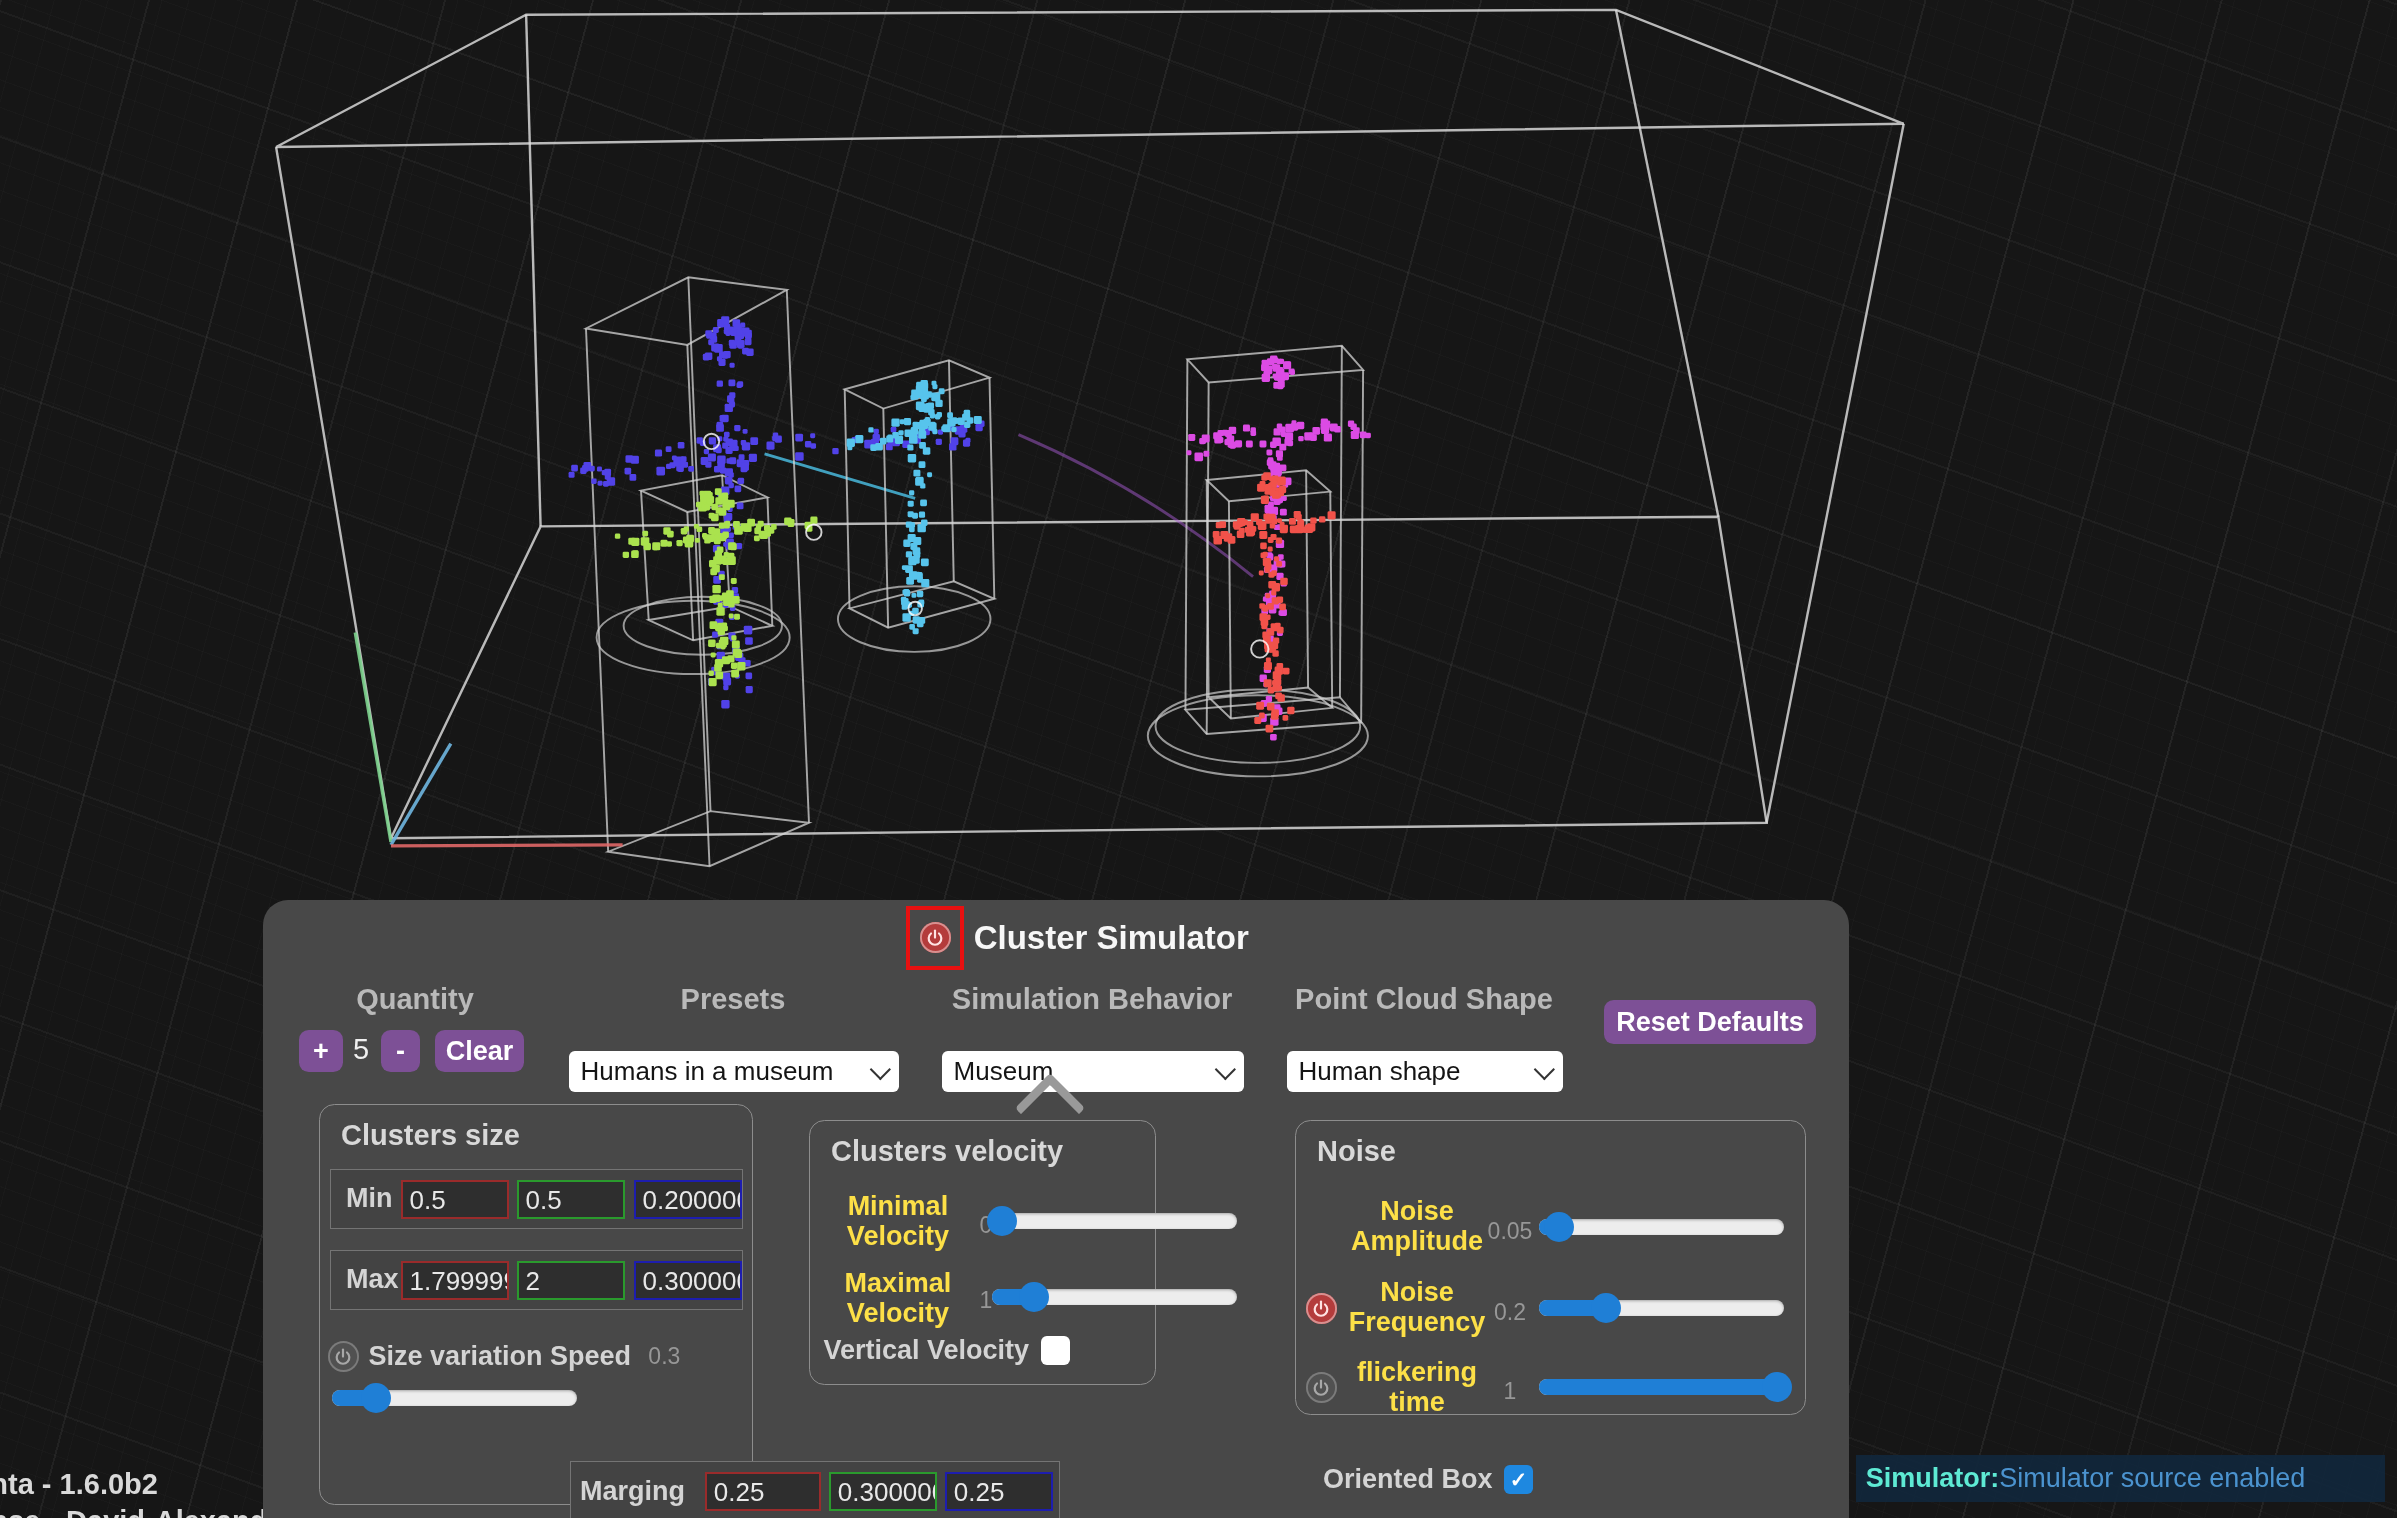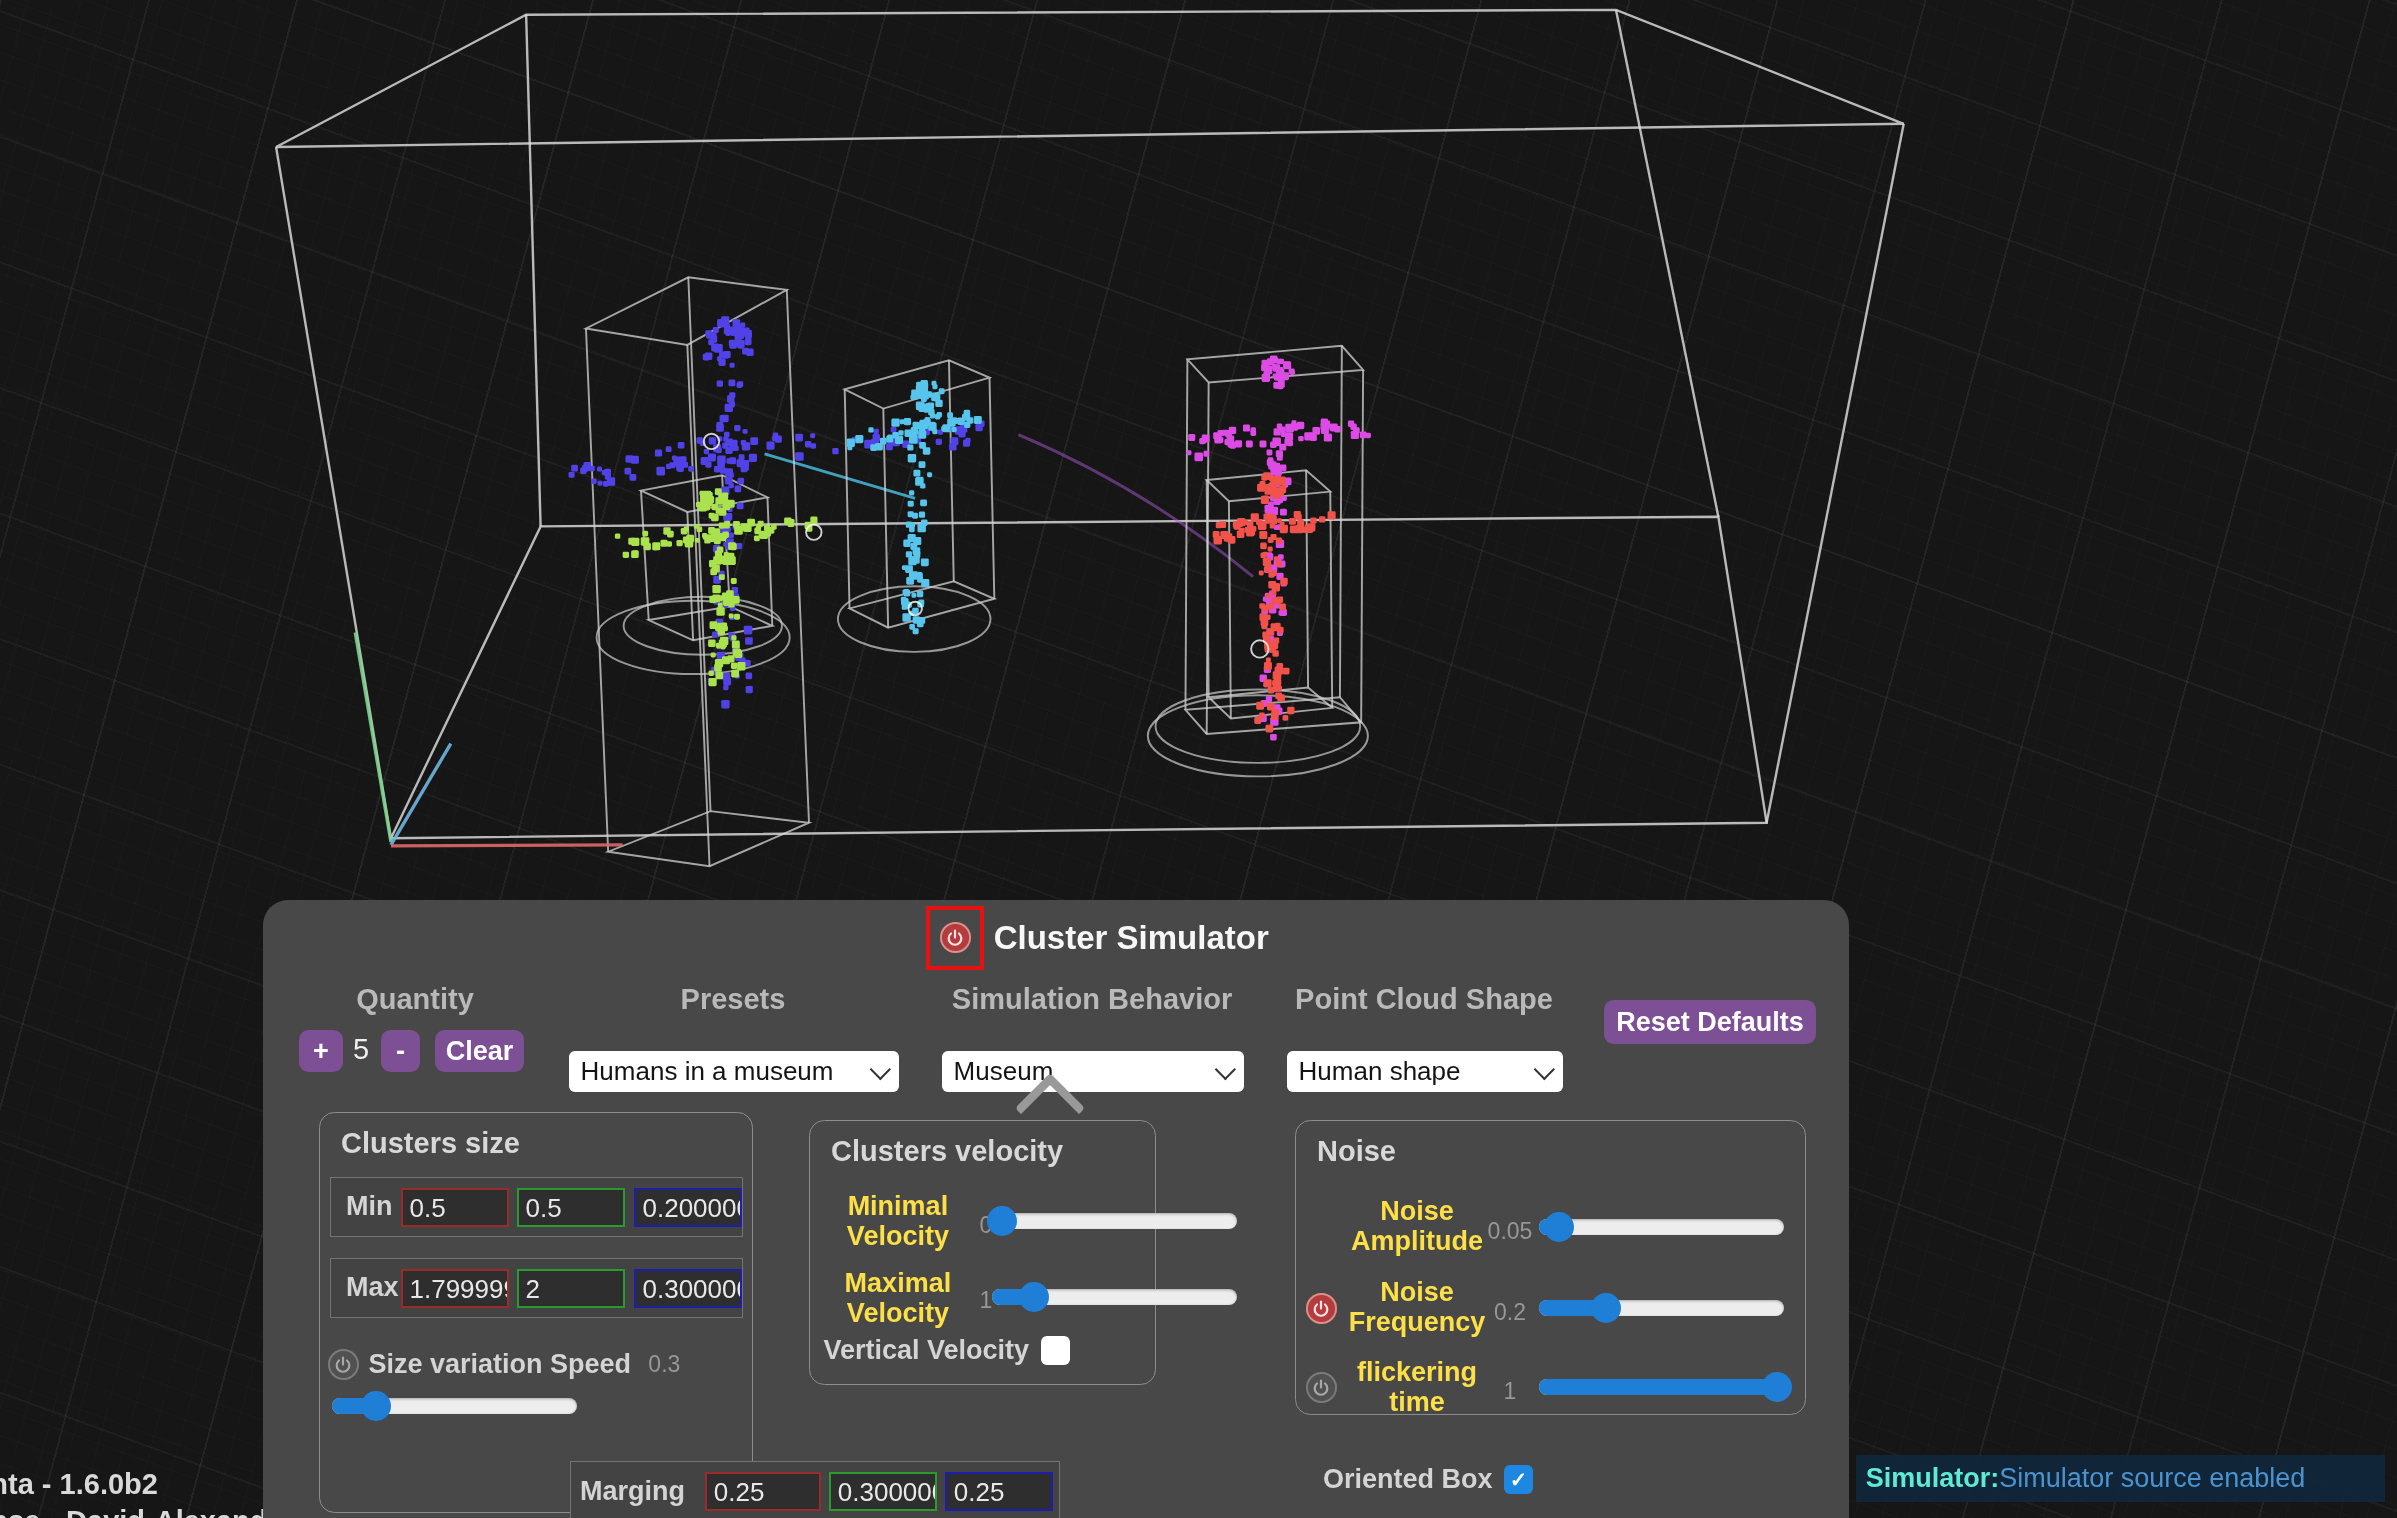--- a/index.html
+++ b/index.html
@@ -949,21 +949,21 @@
     <div>nse - David-Alexand</div>
   </div>
 
   <div id="statusbar">
     <span class="pfx">Simulator:</span>
       <span class="msg"> Simulator source enabled</span>
   </div>
 
   <div id="panel">
 
-    <div class="abs ptitle-row" style="left:663px;top:5.8px;">
+    <div class="abs ptitle-row" style="left:643px;top:5.8px;">
       <span class="red-hl">
         <span class="power red">
             <svg viewBox="0 0 24 24" width="20" height="20">
               <path d="M7.2 6.6 A7.6 7.6 0 1 0 16.8 6.6" fill="none" stroke="currentColor" stroke-width="2.6" stroke-linecap="round"></path>
               <line x1="12" y1="3" x2="12" y2="11.5" stroke="currentColor" stroke-width="2.6" stroke-linecap="round"></line>
             </svg>
           </span>
       </span>
       <span class="ptitle">Cluster Simulator</span>
     </div>
@@ -990,21 +990,21 @@
     </div>
     <div class="abs select" style="left:1024px;top:131px;width:276px;">
       <span>Human shape</span>
       <span class="dchev"></span>
     </div>
 
     <div class="abs" style="left:762px;top:183px;">
       <span class="chev-up" style="display:block"></span>
     </div>
 
-    <div class="subpanel" style="left:56px;top:212px;width:434px;height:401px;">
+    <div class="subpanel" style="left:56px;top:204px;width:434px;height:401px;">
       <div class="subtitle">Clusters size</div>
 
       <div class="strip" style="left:9.7px;top:64px;width:413px;height:60px;">
         <span class="abs axlabel" style="left:15.4px;top:12.6px;">Min</span>
         <div class="vinput b-red" style="left:70px;top:9.7px;">0.5</div>
         <div class="vinput b-grn" style="left:186px;top:9.7px;">0.5</div>
         <div class="vinput b-blu" style="left:303px;top:9.7px;">0.2000000</div>
       </div>
 
       <div class="strip" style="left:9.7px;top:145px;width:413px;height:60px;">

